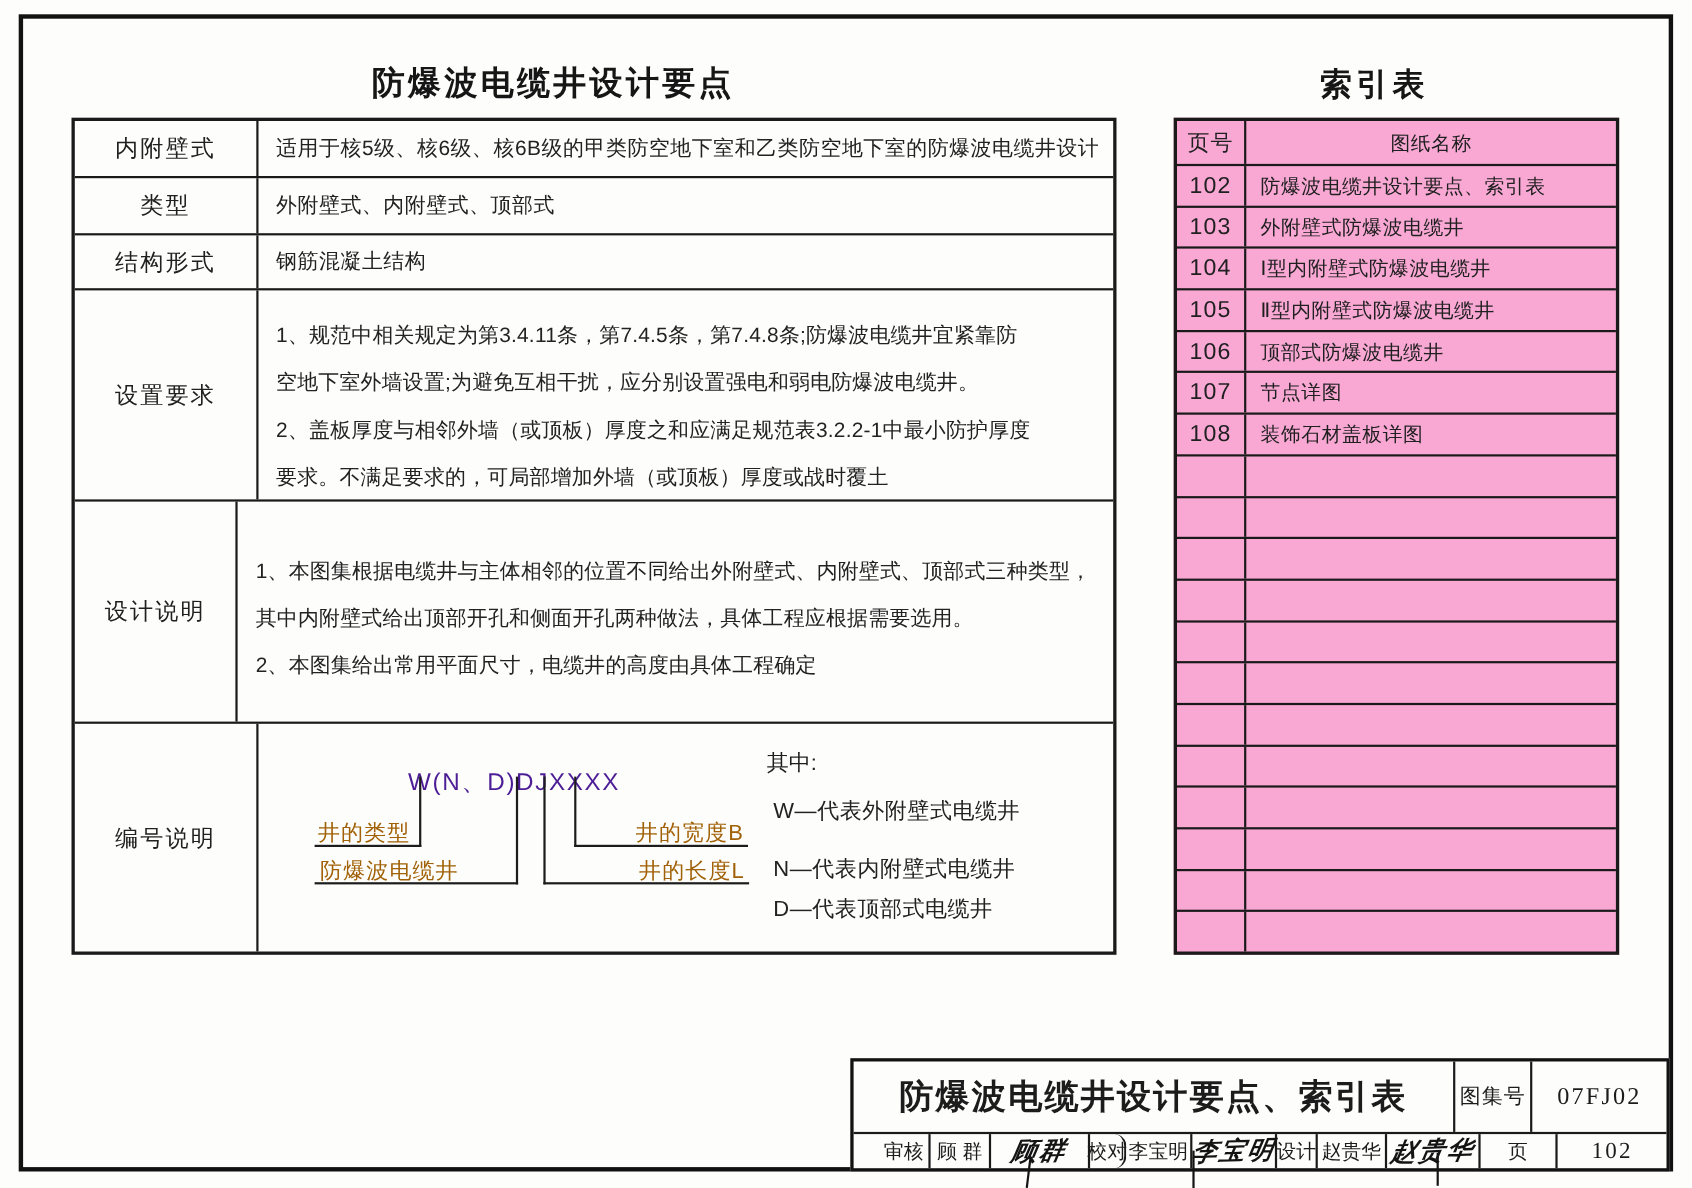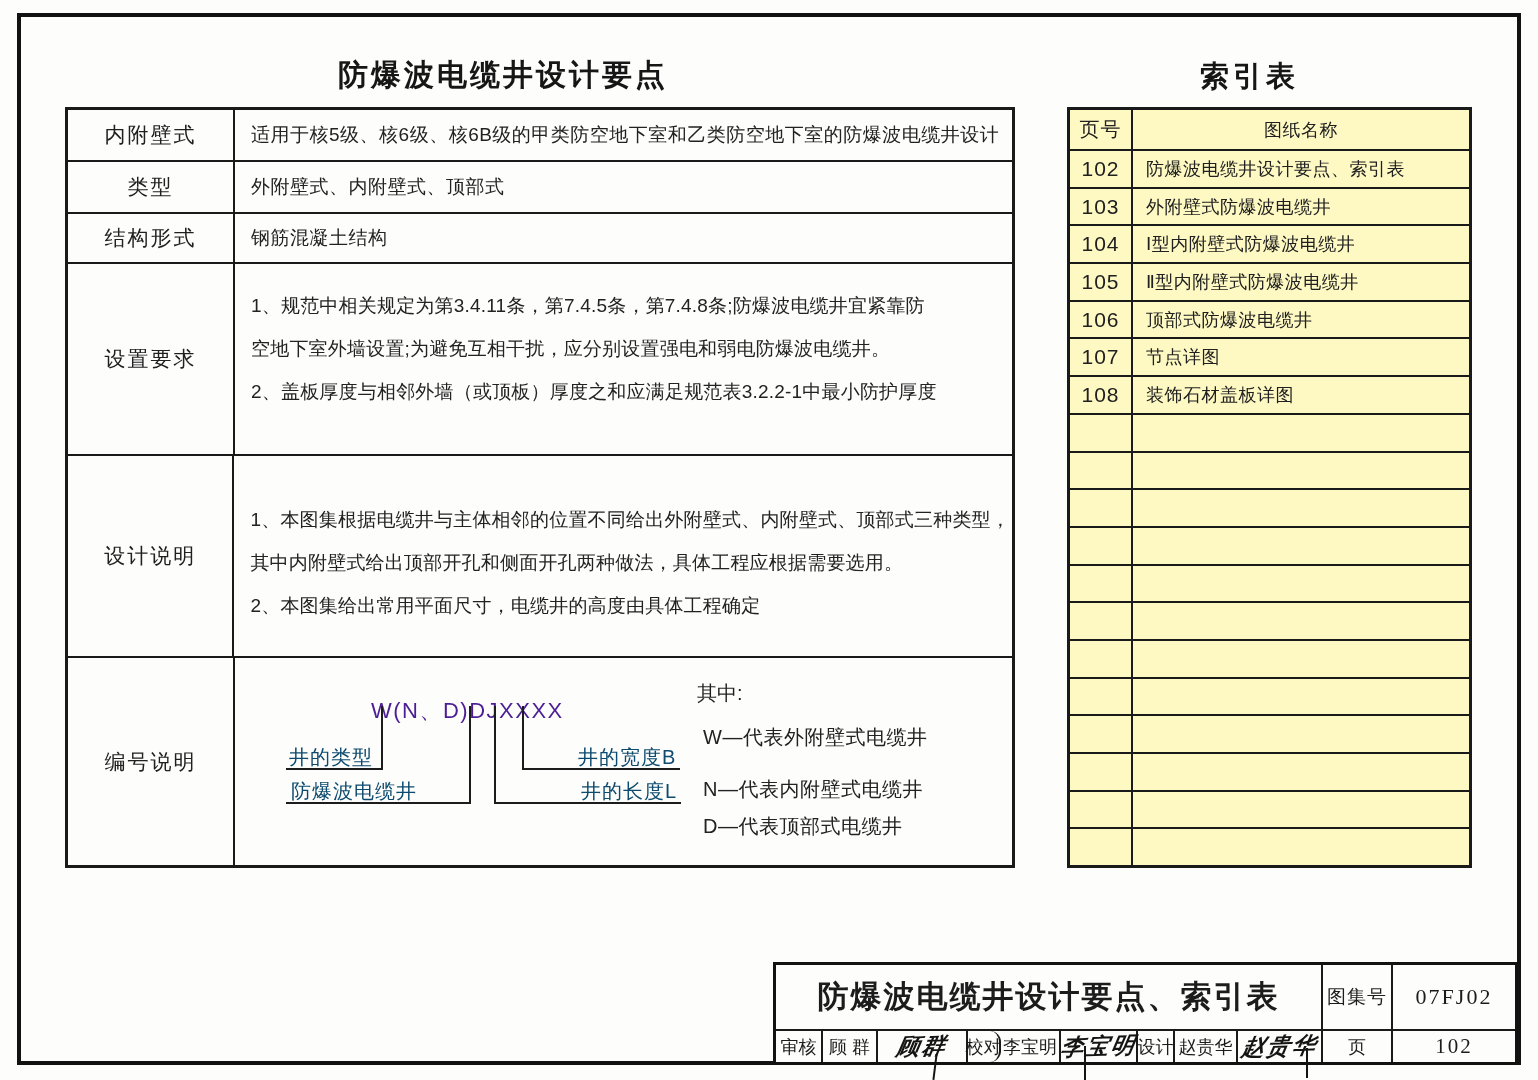--- a/index.html
+++ b/index.html
@@ -11,49 +11,49 @@
   .doc-title { position:absolute; left:338px; top:55px; font-size:30px; font-weight:700; letter-spacing:3px; color:#161616; white-space:nowrap; }
   .index-title { position:absolute; left:1200px; top:57px; font-size:29px; font-weight:700; letter-spacing:4px; color:#161616; white-space:nowrap; }
 
   
   .ltable { position:absolute; left:65px; top:107px; width:950px; height:761px; border:3px solid #1a1a1a; display:flex; flex-direction:column; background:#fdfdfc; }
   .lrow { display:flex; border-bottom:2px solid #1a1a1a; }
   .lrow:last-child { border-bottom:none; flex:1; }
   .lcell-label { width:167px; border-right:2px solid #1a1a1a; display:flex; align-items:center; justify-content:center; font-size:21px; letter-spacing:2px; color:#202020; }
   .lcell-content { flex:1; position:relative; font-size:19px; color:#222; }
   .single-line { display:flex; align-items:center; padding-left:16px; height:100%; letter-spacing:0.5px; white-space:nowrap; }
-  .multi-line { padding-left:16px; padding-right:2px; line-height:43px; letter-spacing:0.2px; }
+  .multi-line { padding-left:16px; padding-right:20px; line-height:43px; letter-spacing:0.2px; }
   .multi-line div { white-space:nowrap; }
   .pad-top-a { padding-top:20px; }
   .pad-top-b { padding-top:42px; }
 
   
   .diagram { position:absolute; inset:0; }
   .dg-code { position:absolute; left:136px; top:26px; font-size:22px; letter-spacing:1.5px; color:#4c1d95; white-space:nowrap;margin-top:12px; }
   .dg-where { position:absolute; left:462px; top:22px; font-size:20px; color:#1d1d1d; }
   .dg-legend-1 { position:absolute; left:468px; top:66px; font-size:20px; letter-spacing:0.5px; white-space:nowrap; }
   .dg-legend-2 { position:absolute; left:468px; top:118px; font-size:20px; letter-spacing:0.5px; white-space:nowrap; }
   .dg-legend-3 { position:absolute; left:468px; top:155px; font-size:20px; letter-spacing:0.5px; white-space:nowrap; }
   .dg-line { position:absolute; background:#1c1c1c; }
-  .dg-lab { position:absolute; font-size:20px; letter-spacing:1px; color:#0c4a6e; white-space:nowrap; }
-
-  
-  .itable { position:absolute; left:1067px; top:107px; width:405px; height:761px; border:3px solid #1a1a1a; display:flex; flex-direction:column; background:#fef9c3; }
+  .dg-lab { position:absolute; font-size:20px; letter-spacing:1px; color:#a16207; white-space:nowrap; }
+
+  
+  .itable { position:absolute; left:1067px; top:107px; width:405px; height:761px; border:3px solid #1a1a1a; display:flex; flex-direction:column; background:#f9a8d4; }
   .ihead { display:flex; height:41px; border-bottom:2px solid #1a1a1a; font-size:20px; letter-spacing:1px; }
   .ihead .ino { font-size:20px; }
   .irow { display:flex; flex:1; border-bottom:2px solid #1a1a1a; }
   .irow:last-child { border-bottom:none; }
   .ino { width:63px; border-right:2px solid #1a1a1a; display:flex; align-items:center; justify-content:center; font-size:21px; letter-spacing:1px; color:#202020; }
   .iname { flex:1; display:flex; align-items:center; padding-left:13px; font-size:18px; letter-spacing:0.5px; color:#202020; white-space:nowrap; }
   .iname.center { justify-content:center; padding-left:0; }
 
   
   .tblock { position:absolute; left:773px; top:962px; width:745px; height:103px; border:3px solid #121212; display:flex; flex-direction:column; background:#fdfdfc; }
   .trow1 { height:67px; display:flex; border-bottom:2px solid #1a1a1a; }
-  .trow2 { flex:1; display:flex; }
+  .trow2 { flex:1; display:flex;padding-left:23px; }
   .tcell { border-right:2px solid #1a1a1a; display:flex; align-items:center; justify-content:center; }
   .tcell:last-child { border-right:none; }
   .tb-title { width:547px; font-size:31px; font-weight:700; letter-spacing:2px; white-space:nowrap; }
   .tb-atlas-label { width:70px; font-size:19px; letter-spacing:1px; }
   .tb-atlas-no { flex:1; font-family:"Liberation Serif","DejaVu Serif",serif; font-size:22px; letter-spacing:2px; }
   .tb-s { font-size:18px; white-space:nowrap; }
   .w1{width:47px;} .w2{width:55px;text-align:center;} .w3{width:90px;} .w4{width:33px;border-radius:11px;} .w5{width:60px;}
   .w6{width:77px;} .w7{width:37px;} .w8{width:63px;} .w9{width:85px;} .w10{width:70px;}
   .tb-page-no { flex:1; font-family:"Liberation Serif","DejaVu Serif",serif; font-size:21px; letter-spacing:2px; }
   .sig { font-style:italic; font-weight:700; font-size:23px; letter-spacing:2px; transform:skewX(-12deg) rotate(-2deg); color:#141414; }
@@ -91,20 +91,21 @@
         </div>
     </div>
 
     <div class="lrow" style="height:192px;">
       <div class="lcell-label">设置要求</div>
       <div class="lcell-content">
         <div class="multi-line pad-top-a">
           <div>1、规范中相关规定为第3.4.11条，第7.4.5条，第7.4.8条;防爆波电缆井宜紧靠防</div>
           <div>空地下室外墙设置;为避免互相干扰，应分别设置强电和弱电防爆波电缆井。</div>
           <div>2、盖板厚度与相邻外墙（或顶板）厚度之和应满足规范表3.2.2-1中最小防护厚度</div>
+          <div>要求。不满足要求的，可局部增加外墙（或顶板）厚度或战时覆土</div>
         </div>
       </div>
     </div>
 
     <div class="lrow" style="height:202px;">
       <div class="lcell-label">设计说明</div>
       <div class="lcell-content">
         <div class="multi-line pad-top-b">
           <div>1、本图集根据电缆井与主体相邻的位置不同给出外附壁式、内附壁式、顶部式三种类型，</div>
           <div>其中内附壁式给出顶部开孔和侧面开孔两种做法，具体工程应根据需要选用。</div>

